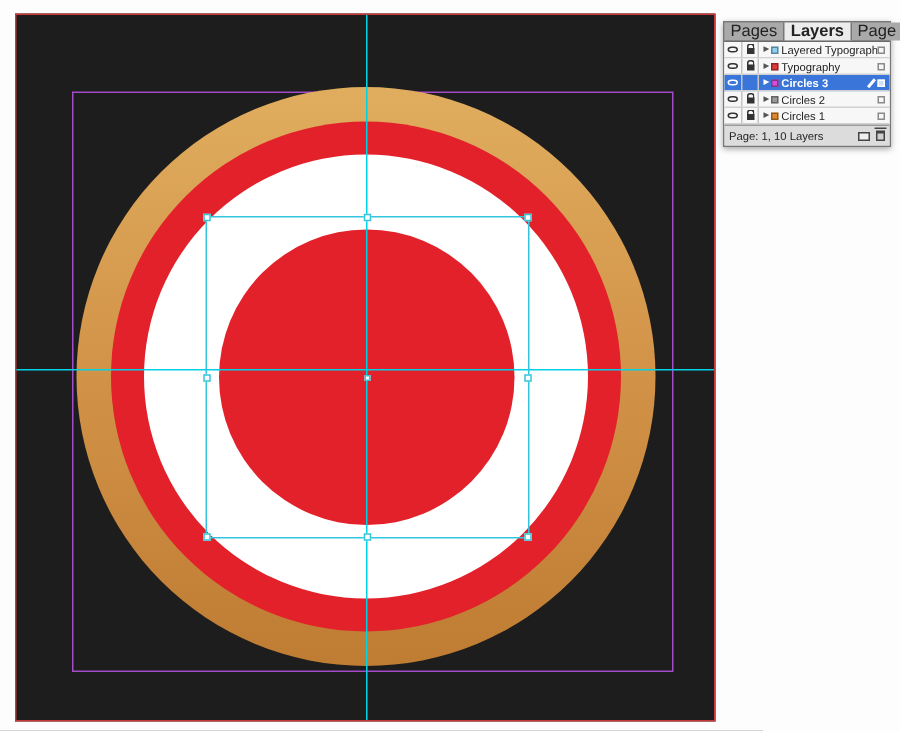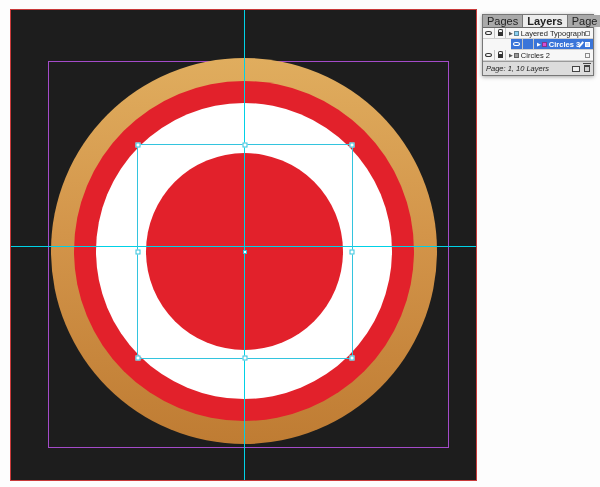--- a/index.html
+++ b/index.html
@@ -44,21 +44,21 @@
   .tabbar { display:flex; align-items:stretch; height:13px; background:#4f4f4f;
             border-bottom:1px solid #6a6a6a; }
   .tab { font-size:11px; line-height:13px; padding:0 4px; background:#a9a9a9;
          color:#222; border-right:1px solid #777; white-space:nowrap; cursor:default; }
   .tab.active { background:#ececec; font-weight:bold; }
   .tab-close { margin-left:auto; color:#ddd; font-size:8px; line-height:13px; padding:0 3px; }
 
   .layer-list { background:#f7f7f7; }
   .layer-row { display:flex; align-items:center; height:11px; line-height:11px;
                border-bottom:1px solid #d0d0d0; background:#f7f7f7; }
-  .layer-row.selected { background:var(--selected_row,#3a75d9);margin-left:28px; }
+  .layer-row.selected { background:var(--selected_row,#3a75d9); }
 
   .cell { display:flex; align-items:center; justify-content:center;
           height:100%; border-right:1px solid #c4c4c4; flex:0 0 auto; }
   .cell.eye  { width:12px; }
   .cell.lock { width:11px; }
 
   .eye-glyph { display:inline-block; width:7px; height:4px;
                border:1px solid #333; border-radius:50%/60%; }
   .selected .eye-glyph { border-color:#fff; }
 
@@ -80,21 +80,21 @@
 
   .pen { display:inline-block; width:2px; height:7px; background:#fff;
          transform:rotate(40deg); margin-right:3px; flex:0 0 auto; }
 
   .selbox { display:inline-block; width:5px; height:5px; border:1px solid #8a8a8a;
             margin-right:3px; flex:0 0 auto; background:transparent; }
   .selected .selbox { border-color:#fff; background:#cfe0ff; }
 
   .statusbar { display:flex; align-items:center; justify-content:space-between;
                height:14px; background:#dcdcdc; border-top:1px solid #9a9a9a;
-               padding:0 3px;font-style:italic; }
+               padding:0 3px; }
   .status-text { font-size:7.5px; color:#222; white-space:nowrap; }
   .status-icons { display:flex; align-items:center; gap:4px; }
   .icon-newlayer { display:inline-block; width:8px; height:6px;
                    border:1px solid #444; background:#efefef; }
   .icon-trash { display:inline-block; width:6px; height:7px; border:1px solid #444;
                 border-top:2px solid #444; background:#cfcfcf; position:relative; }
   .icon-trash::before { content:""; position:absolute; top:-4px; left:-2px;
                         width:8px; height:1px; background:#444; }
 </style>
 </head>
@@ -141,20 +141,33 @@
           </span>
     <span class="cell lock">
             <span class="lock-glyph"></span>
           </span>
     <span class="tri">▶</span>
     <span class="swatch" style="background: rgb(140, 208, 240);"></span>
     <span class="lname">Layered Typography</span>
 
     <span class="selbox"></span>
   </div>
+        <div class="layer-row">
+    <span class="cell eye">
+            <span class="eye-glyph"></span>
+          </span>
+    <span class="cell lock">
+            <span class="lock-glyph"></span>
+          </span>
+    <span class="tri">▶</span>
+    <span class="swatch" style="background: rgb(226, 58, 58);"></span>
+    <span class="lname">Typography</span>
+
+    <span class="selbox"></span>
+  </div>
         <div class="layer-row selected">
     <span class="cell eye">
             <span class="eye-glyph"></span>
           </span>
     <span class="cell lock">
             <span class="lock-glyph" style="visibility: hidden;"></span>
           </span>
     <span class="tri">▶</span>
     <span class="swatch" style="background: rgb(212, 79, 212);"></span>
     <span class="lname">Circles 3</span>
@@ -164,20 +177,33 @@
         <div class="layer-row">
     <span class="cell eye">
             <span class="eye-glyph"></span>
           </span>
     <span class="cell lock">
             <span class="lock-glyph"></span>
           </span>
     <span class="tri">▶</span>
     <span class="swatch" style="background: rgb(154, 154, 154);"></span>
     <span class="lname">Circles 2</span>
+
+    <span class="selbox"></span>
+  </div>
+        <div class="layer-row">
+    <span class="cell eye">
+            <span class="eye-glyph"></span>
+          </span>
+    <span class="cell lock">
+            <span class="lock-glyph"></span>
+          </span>
+    <span class="tri">▶</span>
+    <span class="swatch" style="background: rgb(224, 138, 46);"></span>
+    <span class="lname">Circles 1</span>
 
     <span class="selbox"></span>
   </div>
       </div>
 
     <div class="statusbar">
       <span class="status-text">Page: 1, 10 Layers</span>
       <span class="status-icons">
         <span class="icon-newlayer"></span>
         <span class="icon-trash"></span>

